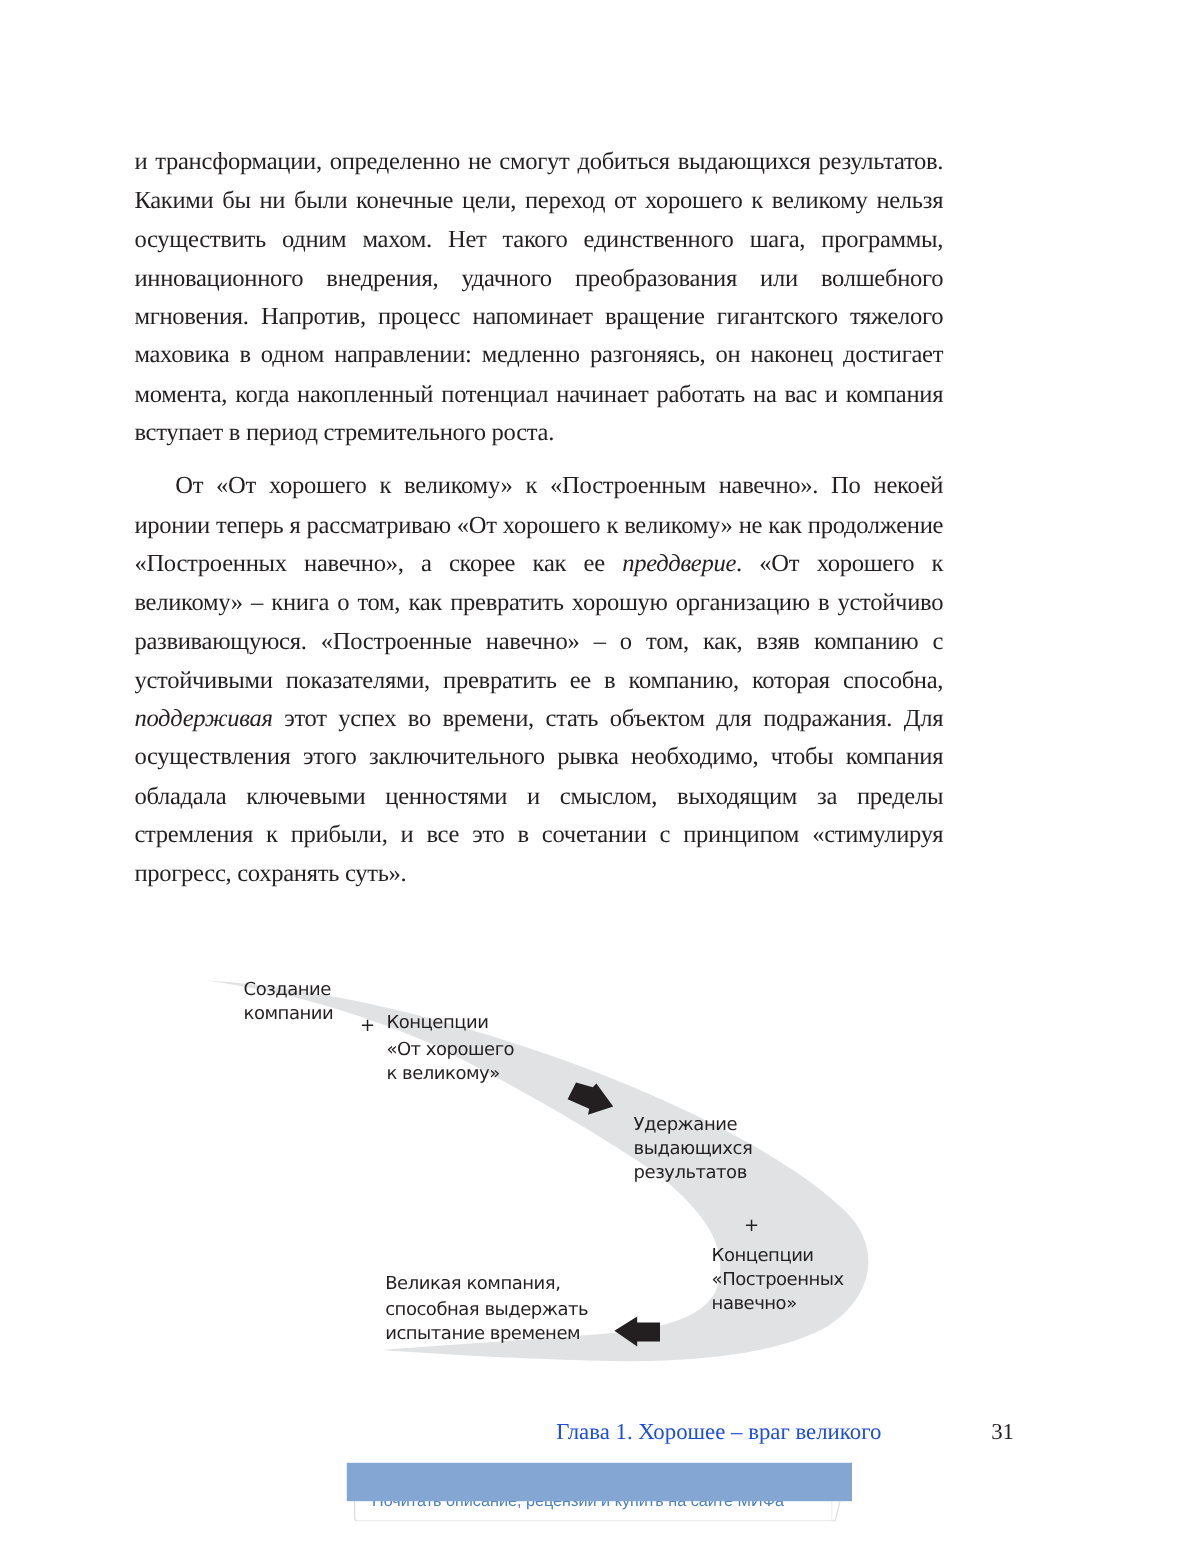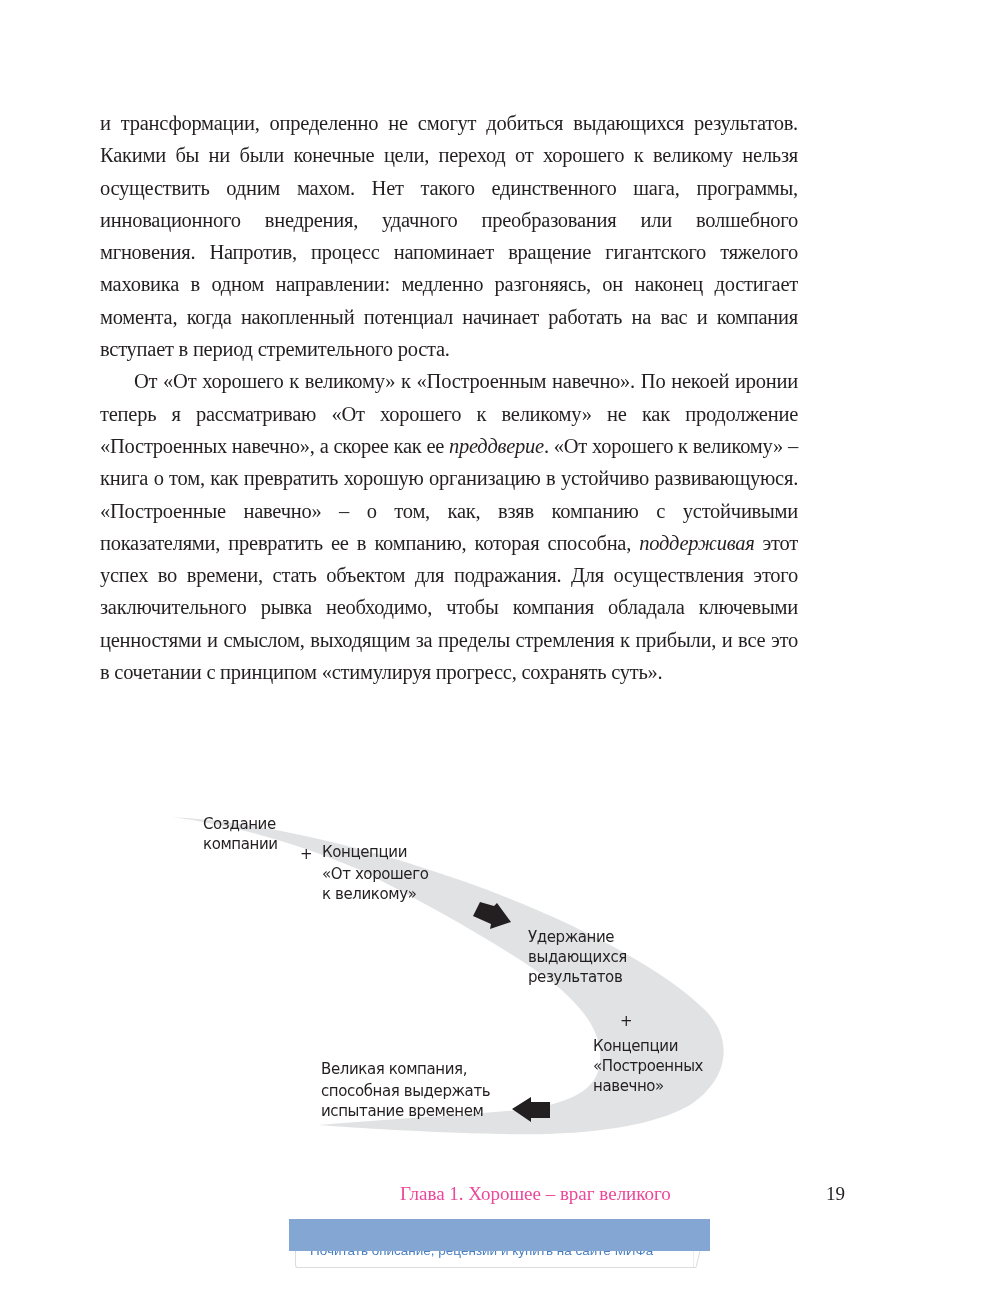--- a/index.html
+++ b/index.html
@@ -3,29 +3,29 @@
   <meta charset="utf-8">
   <style>
     html, body { margin: 0; padding: 0; background: #ffffff; }
     body { width: 998px; height: 1299px; position: relative; overflow: hidden; }
     .body-text {
       position: absolute; left: 100px; top: 107px; width: 698px;
       font-family: "Liberation Serif", "DejaVu Serif", serif;
       font-size: 20.5px; line-height: 32.3px; color: #231f20;
       text-align: justify; letter-spacing: -0.25px;
     }
-    .body-text p { margin: 0; }
+    .body-text p { margin: 12px; }
     .body-text p.indent { text-indent: 34px; }
     .body-text b { font-weight: normal; }
     .body-text i { }
     .diagram { position: absolute; left: 0; top: 0; width: 998px; height: 1299px; }
     .diagram text { font-family: "DejaVu Sans", "Liberation Sans", sans-serif; font-size: 15px; fill: #231f20; letter-spacing: -0.4px; }
     .footer-running {
-      position: absolute; left: 400px; top: 1183px; width: 398px; text-align: left;
-      font-family: "Liberation Serif", "DejaVu Serif", serif; font-size: 19px; color: #ec4899;
+      position: absolute; left: 400px; top: 1183px; width: 398px; text-align: center;
+      font-family: "Liberation Serif", "DejaVu Serif", serif; font-size: 19px; color: #1d4ed8;
     }
     .page-number {
       position: absolute; left: 826px; top: 1183px;
       font-family: "Liberation Serif", "DejaVu Serif", serif; font-size: 19px; color: #231f20;
     }
     .shop-button {
       position: absolute; left: 295px; top: 1238px; width: 400px; height: 30px;
       border: 1px solid #dcdcdc; border-right: none; border-radius: 3px 0 0 3px;
       background: #ffffff; box-sizing: border-box;
       font-family: "Liberation Sans", "DejaVu Sans", sans-serif; font-size: 13.5px; color: #4a7fc0;
@@ -84,21 +84,21 @@
     <tspan x="593" y="1091">навечно»</tspan>
   </text>
   <text>
     <tspan x="321" y="1074">Великая компания,</tspan>
     <tspan x="321" y="1096">способная выдержать</tspan>
     <tspan x="321" y="1116">испытание временем</tspan>
   </text>
 </svg>
 
 <div class="footer-running">Глава 1. Хорошее – враг великого</div>
-<div class="page-number">19</div>
+<div class="page-number">31</div>
 
 <a class="shop-button" style="color: rgb(74, 127, 192);">
   <span>Почитать описание, рецензии и купить на сайте МИФа</span>
 </a>
 <svg class="shop-button-slant" viewBox="0 0 12 30">
   <polygon points="0,0.5 10,0.5 3,29.5 0,29.5" fill="#ffffff" stroke="#dcdcdc" stroke-width="1"></polygon>
 </svg>
 <div class="blue-overlay" style="background: rgb(131, 167, 210);"></div>
 
 </body></html>

